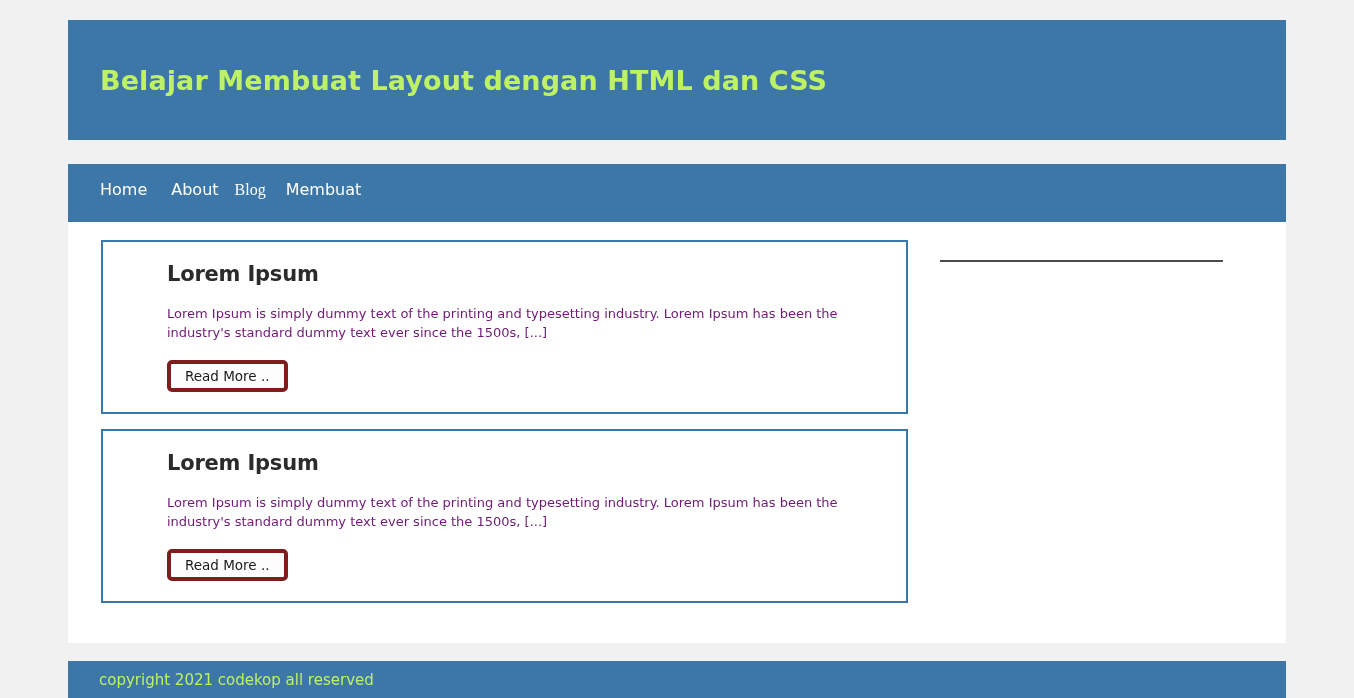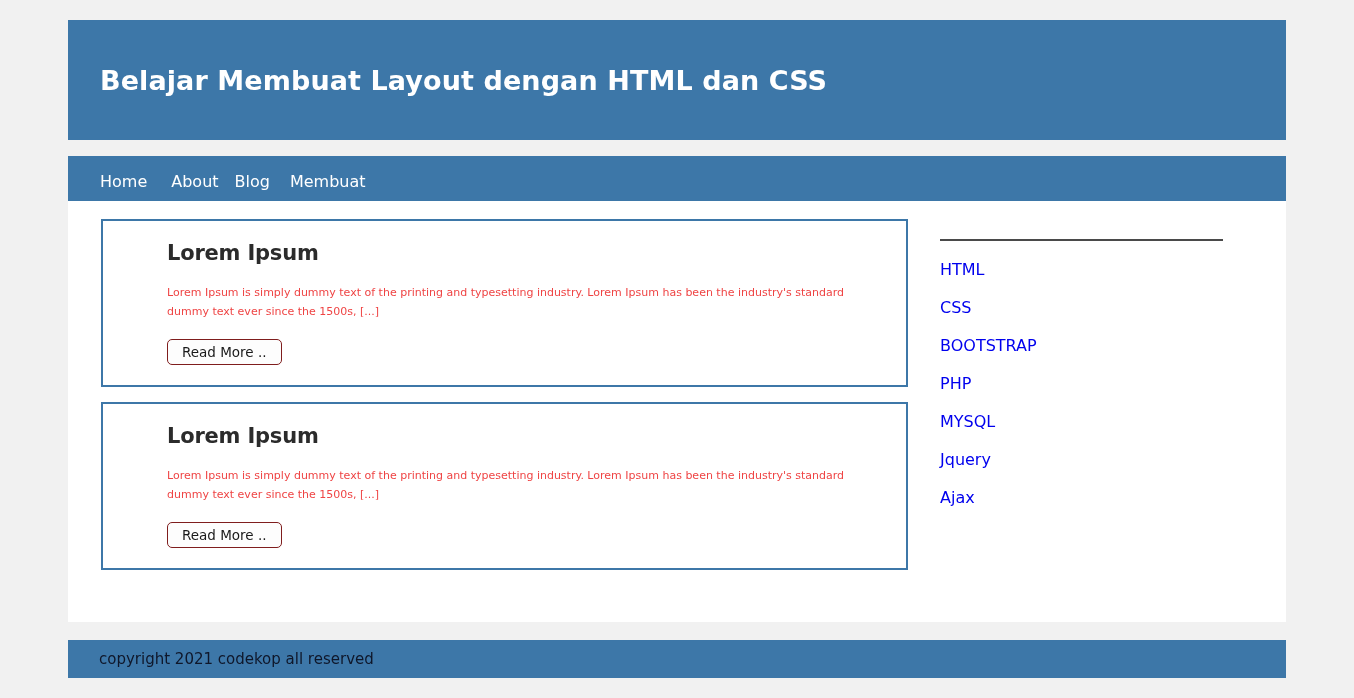--- a/index.html
+++ b/index.html
@@ -26,53 +26,53 @@
   }
 
   
   .site-header {
     background: #3d77a8;
     height: 120px;
     display: flex;
     align-items: center;
   }
   .site-title {
-    color: #ffffff;
+    color: #bef264;
     font-size: 27px;
     font-weight: bold;
     margin: 0;
     padding-left: 32px;
     letter-spacing: 0.1px;
   }
 
   
   .site-nav {
     background: #3d77a8;
-    margin-top: 16px;
-    height: 45px;
+    margin-top: 24px;
+    height: 58px;
   }
   .nav-list {
     list-style: none;
     margin: 0;
     padding: 0 0 0 32px;
     height: 50px;
     display: flex;
     align-items: center;
   }
   .nav-item {
     color: #ffffff;
     font-size: 16px;
     line-height: 1;
     text-decoration: none;
     display: inline-block;
     padding-right: 24px;
     white-space: nowrap;
   }
   .nav-item.wide { padding-right: 16px; }
-  .nav-item.narrow { padding-right: 20px; }
+  .nav-item.narrow { padding-right: 20px; font-family: Liberation Serif, serif; }
 
   
   .content-area {
     background: #ffffff;
     min-height: 420px;
     display: flex;
     align-items: flex-start;
     padding-bottom: 1px;
   }
   .main-col {
@@ -94,31 +94,31 @@
   }
   .card-title {
     margin: 4px 0 0 0;
     font-size: 21px;
     font-weight: bold;
     color: #2b2b2b;
     letter-spacing: -0.2px;
   }
   .card-text {
     margin: 18px 0 0 0;
-    font-size: 11px;
+    font-size: 13px;
     line-height: 19px;
-    color: #ef4444;
+    color: #701a75;
   }
   .read-more {
     margin-top: 18px;
     font-family: "DejaVu Sans", "Liberation Sans", sans-serif;
     font-size: 13.5px;
     color: #1a1a1a;
     background: #fdfdfd;
-    border: 1px solid #7f1d1d;
+    border: 4px solid #7f1d1d;
     border-radius: 5px;
     padding: 4px 14px;
     line-height: 16px;
     cursor: pointer;
   }
 
   
   .sidebar {
     width: 346px;
     padding: 18px 0 0 32px;
@@ -154,21 +154,21 @@
 
   
   .site-footer {
     background: #3d77a8;
     height: 38px;
     margin-top: 18px;
     display: flex;
     align-items: center;
   }
   .footer-text {
-    color: #0f172a;
+    color: #bef264;
     font-size: 15px;
     padding-left: 31px;
   }
 </style>
 </head>
 <body>
 
 <div class="page">
   <div class="container">
 
@@ -202,29 +202,20 @@
             <h2 class="card-title">Lorem Ipsum</h2>
             <p class="card-text">Lorem Ipsum is simply dummy text of the printing and typesetting industry. Lorem Ipsum has been the industry's standard dummy text ever since the 1500s, [...]</p>
             <button class="read-more">Read More ..</button>
           </div>
         </article>
 
       </main>
 
       <aside class="sidebar">
         <hr class="sidebar-rule">
-        <ul class="cat-list">
-          <li><a href="#" class="cat-link">HTML</a></li>
-          <li><a href="#" class="cat-link">CSS</a></li>
-          <li><a href="#" class="cat-link">BOOTSTRAP</a></li>
-          <li><a href="#" class="cat-link">PHP</a></li>
-          <li><a href="#" class="cat-link">MYSQL</a></li>
-          <li><a href="#" class="cat-link">Jquery</a></li>
-          <li><a href="#" class="cat-link">Ajax</a></li>
-        </ul>
       </aside>
 
     </div>
 
     <footer class="site-footer">
       <span class="footer-text">copyright 2021 codekop all reserved</span>
     </footer>
 
   </div>
 </div>

